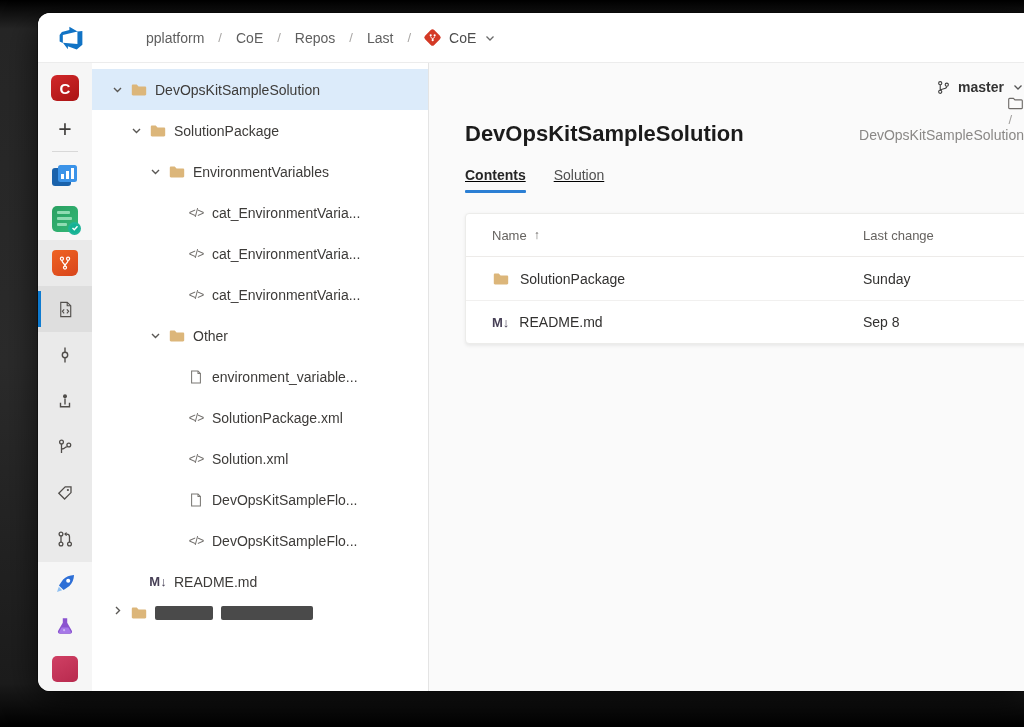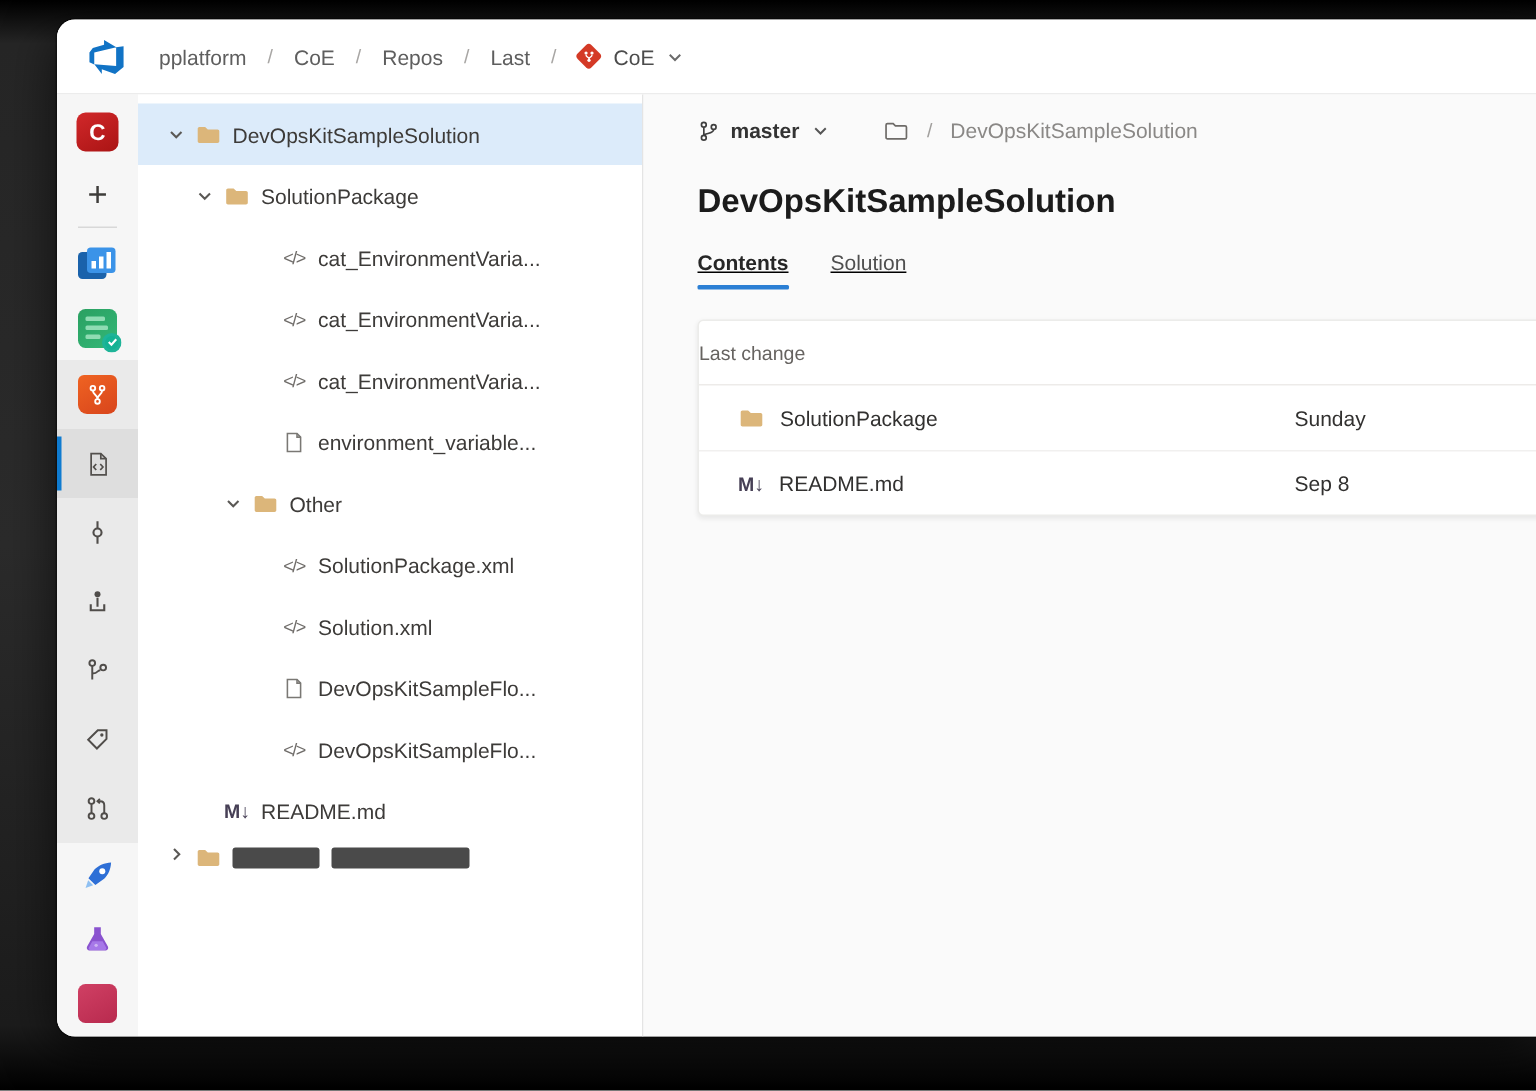--- a/index.html
+++ b/index.html
@@ -9,21 +9,21 @@
     background:linear-gradient(180deg,#000 0%,#262626 4%,#2b2b2b 50%,#1c1c1c 94%,#000 100%);
   }
   #window {
     position:absolute; left:38px; top:13px; width:986px; height:678px;
     background:#fff; border-radius:12px 0 0 12px; overflow:hidden;
     box-shadow:0 10px 34px rgba(0,0,0,.65), 0 0 0 1px rgba(0,0,0,.35);
     display:flex; flex-direction:column;
   }
   
   .topbar { height:50px; flex:0 0 50px; display:flex; align-items:center; padding:0 16px 0 20px;
-    background:#fff; border-bottom:1px solid #ececec; }
+    background:#fff; border-bottom:1px solid #ececec;gap:40px; }
   .crumbs { display:flex; align-items:center; margin-left:22px; font-size:14px; color:#5e5e5e; }
   .crumb { cursor:pointer; }
   .crumb-sep { margin:0 14px; color:#a8a6a4; font-size:13px; }
   .repo-crumb { display:flex; align-items:center; }
   .repo-diamond { width:13px; height:13px; background:#d43a26; border-radius:2.5px;
     transform:rotate(45deg); display:flex; align-items:center; justify-content:center; margin:0 3px 0 1px;}
   .repo-diamond svg { transform:rotate(-45deg); }
   .repo-name { margin-left:7px; color:#4c4c4c; }
   .dd-chev { margin-left:8px; display:flex; }
   
@@ -64,21 +64,21 @@
   .trow.selected { background:#dcebfa; }
   .trow .chev { width:22px; display:flex; justify-content:center; flex:0 0 22px; }
   .trow .ticon { width:22px; display:flex; justify-content:center; align-items:center; flex:0 0 22px; margin-right:5px; }
   .l0{padding-left:14px;} .l1{padding-left:33px;} .l2{padding-left:52px;} .l3{padding-left:71px;}
   .code-glyph { font-size:12px; color:#6f6c69; letter-spacing:-1px; white-space:nowrap; }
   .md-glyph { font-size:13px; font-weight:700; color:#474056; white-space:nowrap; }
   .trow.clipped { align-items:flex-start; padding-top:2px; }
   .trow.clipped .blob { display:inline-block; height:14px; background:#4a4a4a; border-radius:2px; margin:2px 8px 0 0; }
   
   .main { flex:1; min-width:0; background:#fafafa; padding:16px 0 0 36px; }
-  .branch-row { display:flex; align-items:flex-start; height:24px; }
+  .branch-row { display:flex; align-items:flex-end; height:24px;flex-direction:column; }
   .branch-name { margin-left:7px; font-size:14px; font-weight:700; color:#333; }
   .branch-row .spacer { width:36px; }
   .path-sep { margin:0 12px; color:#a19f9d; font-size:13px; }
   .path-crumb { font-size:14px; color:#8a8886; cursor:pointer; }
   .page-title { margin-top:18px; font-size:22px; font-weight:700; color:#1b1b1b; }
   .tabs { margin-top:20px; display:flex; gap:28px; font-size:14px;text-decoration:underline; }
   .tab { color:#4f4f4f; padding-bottom:10px; cursor:pointer; position:relative; }
   .tab.active { color:#262626; font-weight:700; }
   .tab.active::after { content:""; position:absolute; left:0; right:0; bottom:0; height:3px; background:#2b7fd4; border-radius:1px;}
   .card { margin-top:20px; margin-right:-6px; background:#fff; border:1px solid #ececea; border-radius:4px;
@@ -260,60 +260,73 @@
           </span>
         <span class="ticon">
             <svg width="18" height="18" viewBox="0 0 20 20">
               <path d="M2 5.3c0-.7.6-1.3 1.3-1.3h4.2l2 2h7.2c.7 0 1.3.6 1.3 1.3v7.4c0 .7-.6 1.3-1.3 1.3H3.3c-.7 0-1.3-.6-1.3-1.3z" fill="#dcb67a"></path>
             </svg>
           </span>
         <span class="tlabel">SolutionPackage</span>
       </div>
 
 
-
-      <div class="trow l3">
-        <span class="chev"></span>
-        <span class="ticon code-glyph">&lt;/&gt;</span>
-        <span class="tlabel">cat_EnvironmentVaria...</span>
-      </div>
-      <div class="trow l3">
-        <span class="chev"></span>
-        <span class="ticon code-glyph">&lt;/&gt;</span>
-        <span class="tlabel">cat_EnvironmentVaria...</span>
-      </div>
-      <div class="trow l3">
-        <span class="chev"></span>
-        <span class="ticon code-glyph">&lt;/&gt;</span>
-        <span class="tlabel">cat_EnvironmentVaria...</span>
-      </div>
-
-      <div class="trow l3">
-        <span class="chev"></span>
-        <span class="ticon">
-            <svg width="16" height="16" viewBox="0 0 20 20">
-              <path d="M4.5 2.5h8l3 3v12h-11z" fill="none" stroke="#7a7874" stroke-width="1.3"></path>
-              <path d="M12.5 2.5v3h3" fill="none" stroke="#7a7874" stroke-width="1.3"></path>
-            </svg>
-          </span>
-        <span class="tlabel">environment_variable...</span>
-      </div>
-
       <div class="trow l2">
         <span class="chev">
             <svg width="13" height="13" viewBox="0 0 13 13">
               <polyline points="3,5 6.5,8.5 10,5" fill="none" stroke="#5a5855" stroke-width="1.4"></polyline>
             </svg>
           </span>
         <span class="ticon">
             <svg width="18" height="18" viewBox="0 0 20 20">
               <path d="M2 5.3c0-.7.6-1.3 1.3-1.3h4.2l2 2h7.2c.7 0 1.3.6 1.3 1.3v7.4c0 .7-.6 1.3-1.3 1.3H3.3c-.7 0-1.3-.6-1.3-1.3z" fill="#dcb67a"></path>
             </svg>
           </span>
+        <span class="tlabel">EnvironmentVariables</span>
+      </div>
+
+      <div class="trow l3">
+        <span class="chev"></span>
+        <span class="ticon code-glyph">&lt;/&gt;</span>
+        <span class="tlabel">cat_EnvironmentVaria...</span>
+      </div>
+      <div class="trow l3">
+        <span class="chev"></span>
+        <span class="ticon code-glyph">&lt;/&gt;</span>
+        <span class="tlabel">cat_EnvironmentVaria...</span>
+      </div>
+      <div class="trow l3">
+        <span class="chev"></span>
+        <span class="ticon code-glyph">&lt;/&gt;</span>
+        <span class="tlabel">cat_EnvironmentVaria...</span>
+      </div>
+
+      <div class="trow l2">
+        <span class="chev">
+            <svg width="13" height="13" viewBox="0 0 13 13">
+              <polyline points="3,5 6.5,8.5 10,5" fill="none" stroke="#5a5855" stroke-width="1.4"></polyline>
+            </svg>
+          </span>
+        <span class="ticon">
+            <svg width="18" height="18" viewBox="0 0 20 20">
+              <path d="M2 5.3c0-.7.6-1.3 1.3-1.3h4.2l2 2h7.2c.7 0 1.3.6 1.3 1.3v7.4c0 .7-.6 1.3-1.3 1.3H3.3c-.7 0-1.3-.6-1.3-1.3z" fill="#dcb67a"></path>
+            </svg>
+          </span>
         <span class="tlabel">Other</span>
+      </div>
+
+      <div class="trow l3">
+        <span class="chev"></span>
+        <span class="ticon">
+            <svg width="16" height="16" viewBox="0 0 20 20">
+              <path d="M4.5 2.5h8l3 3v12h-11z" fill="none" stroke="#7a7874" stroke-width="1.3"></path>
+              <path d="M12.5 2.5v3h3" fill="none" stroke="#7a7874" stroke-width="1.3"></path>
+            </svg>
+          </span>
+        <span class="tlabel">environment_variable...</span>
       </div>
 
       <div class="trow l3">
         <span class="chev"></span>
         <span class="ticon code-glyph">&lt;/&gt;</span>
         <span class="tlabel">SolutionPackage.xml</span>
       </div>
       <div class="trow l3">
         <span class="chev"></span>
         <span class="ticon code-glyph">&lt;/&gt;</span>
@@ -389,20 +402,24 @@
 
       <div class="page-title">DevOpsKitSampleSolution</div>
 
       <div class="tabs">
         <span class="tab active">Contents</span>
         <span class="tab">Solution</span>
       </div>
 
       <div class="card">
         <div class="tr-grid thead">
+          <span class="cell-name">
+            <span>Name</span>
+            <span class="sort-arrow">↑</span>
+          </span>
           <span>Last change</span>
         </div>
 
         <div class="tr-grid datarow">
           <span class="cell-name">
             <span style="display:flex;">
                 <svg width="18" height="18" viewBox="0 0 20 20">
                   <path d="M2 5.3c0-.7.6-1.3 1.3-1.3h4.2l2 2h7.2c.7 0 1.3.6 1.3 1.3v7.4c0 .7-.6 1.3-1.3 1.3H3.3c-.7 0-1.3-.6-1.3-1.3z" fill="#dcb67a"></path>
                 </svg>
               </span>

